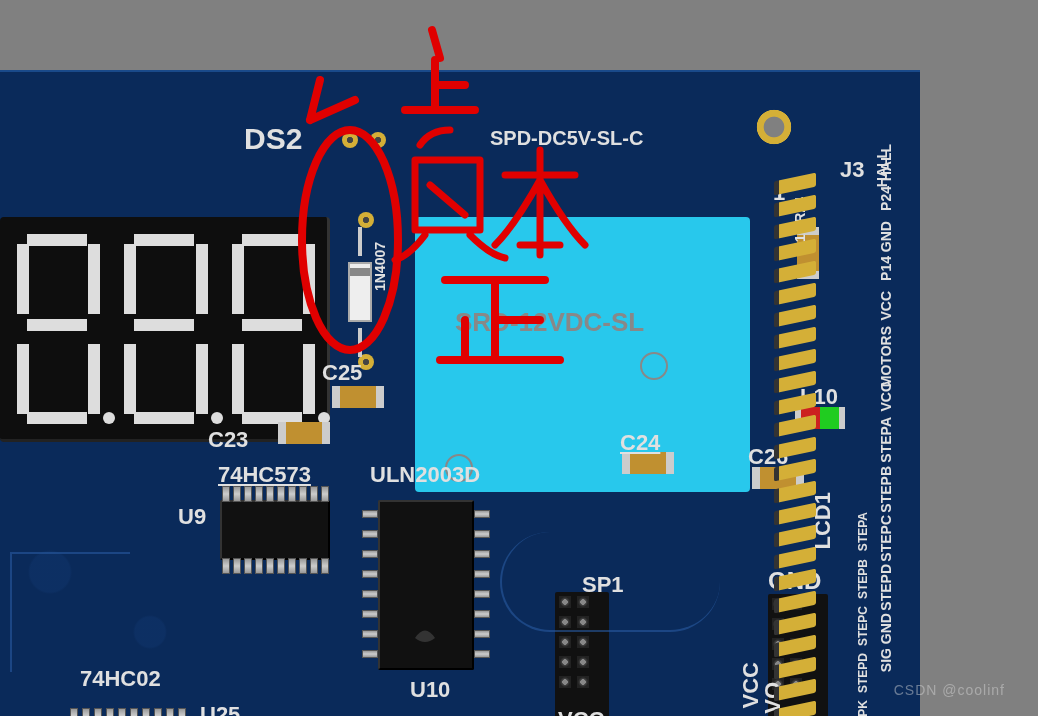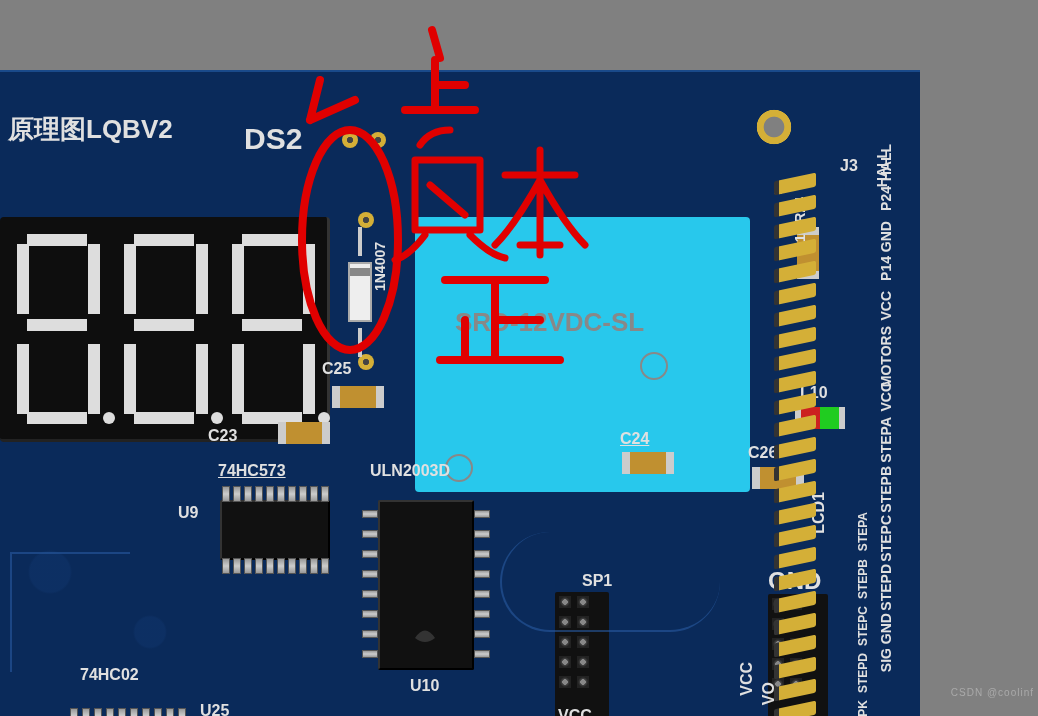--- a/index.html
+++ b/index.html
@@ -21,21 +21,21 @@
       radial-gradient(circle at 150px 560px, rgba(20,60,120,0.3) 15px, transparent 17px);
     border-top: 2px solid #1a4a8a;
   }
   .label {
     position: absolute;
     color: #e0e0e0;
     font-size: 20px;
     font-weight: bold;
     white-space: nowrap;
   }
-  .small { font-size: 16px; }
+  .small { font-size: 22px; }
   .tiny { font-size: 14px; }
   .vert {
     writing-mode: vertical-rl;
     transform: rotate(180deg);
   }
   
   .sevenseg {
     position: absolute;
     left: 0; top: 145px;
     width: 330px; height: 225px;
@@ -220,39 +220,39 @@
   }
   .red-stroke {
     stroke: #e00000;
     stroke-width: 8;
     fill: none;
     stroke-linecap: round;
     stroke-linejoin: round;
   }
   .watermark {
     position:absolute;
-    right: 4px; bottom: 18px;
+    right: 33px; bottom: 18px;
     color: rgba(220,220,220,0.45);
-    font-size: 10px;
+    font-size: 14px;
     letter-spacing: 1px;
   }
   .trace {
     position:absolute;
     border: 2px solid rgba(40,90,160,0.6);
     border-radius: 50%;
   }
 </style>
 </head>
 <body>
 
 <div class="pcb">
 
-  <div class="label" style="left:8px; top:40px; font-size:26px;">原理图LQBV2</div>
 
   <div class="label" style="left:244px; top:50px; font-size:30px;">DS2</div>
+  <div class="label" style="left:490px; top:55px;">SPD-DC5V-SL-C</div>
   <div class="label small" style="left:840px; top:85px;">J3</div>
   <div class="label small" style="left:773px; top:108px;">1</div>
 
   <div class="mounting-hole" style="left:754px; top:35px;"></div>
 
   <div class="sevenseg">
     <div class="digit">
       <div class="seg h a"></div>
         <div class="seg v b"></div>
         <div class="seg v c"></div>

